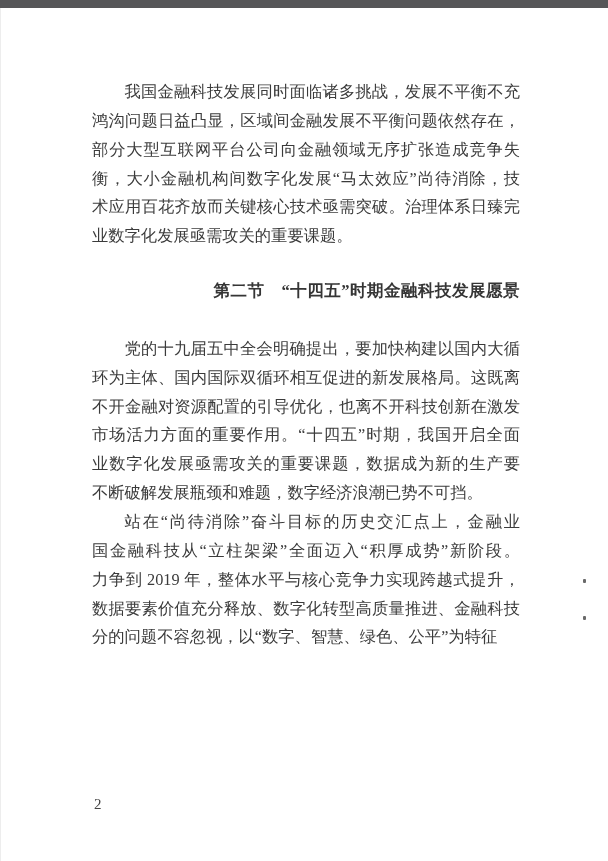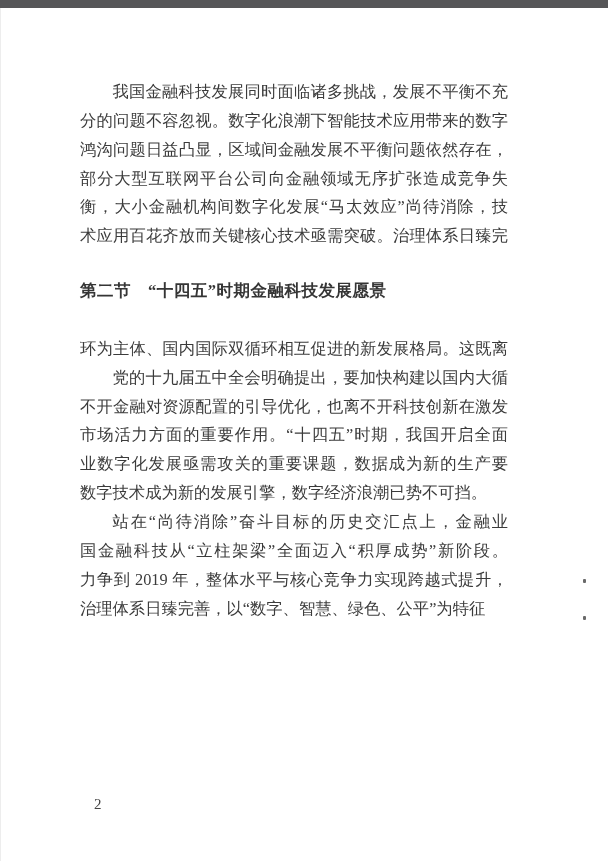--- a/index.html
+++ b/index.html
@@ -21,21 +21,21 @@
     background: #565658;
   }
   .left-edge {
     position: absolute;
     top: 8px; left: 0;
     width: 1px; height: 853px;
     background: #ededed;
   }
   .content {
     position: absolute;
-    left: 80px;
+    left: 92px;
     top: 78px;
     width: 428px;
     color: #3b3b3b;
     font-size: 16.3px;
   }
   .line {
     height: 28.85px;
     line-height: 28.85px;
     text-align: justify;
     text-align-last: justify;
@@ -44,21 +44,21 @@
   .line.indent {
     text-indent: 2em;
   }
   .line.last {
     text-align-last: auto;
   }
   .heading {
     margin: 26px 0 29px 0;
     height: 28.85px;
     line-height: 28.85px;
-    text-align: left;
+    text-align: right;
     font-size: 16.5px;
     font-weight: bold;
     letter-spacing: 0.5px;
     color: #353535;
   }
   .page-number {
     position: absolute;
     left: 94px;
     top: 794px;
     font-size: 15px;
@@ -77,40 +77,41 @@
 </head>
 <body>
 
 <div class="page">
   <div class="top-bar"></div>
   <div class="left-edge"></div>
 
   <div class="content">
     <div class="para">
         <div class="line indent">我国金融科技发展同时面临诸多挑战，发展不平衡不充</div>
-        <div class="line">分的问题不容忽视。数字化浪潮下智能技术应用带来的数字</div>
         <div class="line">鸿沟问题日益凸显，区域间金融发展不平衡问题依然存在，</div>
         <div class="line">部分大型互联网平台公司向金融领域无序扩张造成竞争失</div>
         <div class="line">衡，大小金融机构间数字化发展“马太效应”尚待消除，技</div>
         <div class="line">术应用百花齐放而关键核心技术亟需突破。治理体系日臻完善</div>
+        <div class="line last">业数字化发展亟需攻关的重要课题。</div>
       </div>
     <h2 class="heading">第二节　“十四五”时期金融科技发展愿景</h2>
     <div class="para">
+        <div class="line indent">党的十九届五中全会明确提出，要加快构建以国内大循</div>
         <div class="line">环为主体、国内国际双循环相互促进的新发展格局。这既离</div>
-        <div class="line indent">党的十九届五中全会明确提出，要加快构建以国内大循</div>
         <div class="line">不开金融对资源配置的引导优化，也离不开科技创新在激发</div>
         <div class="line">市场活力方面的重要作用。“十四五”时期，我国开启全面</div>
         <div class="line">业数字化发展亟需攻关的重要课题，数据成为新的生产要素，</div>
-        <div class="line last">数字技术成为新的发展引擎，数字经济浪潮已势不可挡。</div>
+        <div class="line last">不断破解发展瓶颈和难题，数字经济浪潮已势不可挡。</div>
       </div>
     <div class="para">
         <div class="line indent">站在“尚待消除”奋斗目标的历史交汇点上，金融业</div>
         <div class="line">国金融科技从“立柱架梁”全面迈入“积厚成势”新阶段。</div>
         <div class="line">力争到 2019 年，整体水平与核心竞争力实现跨越式提升，</div>
-        <div class="line last">治理体系日臻完善，以“数字、智慧、绿色、公平”为特征</div>
+        <div class="line">数据要素价值充分释放、数字化转型高质量推进、金融科技</div>
+        <div class="line last">分的问题不容忽视，以“数字、智慧、绿色、公平”为特征</div>
       </div>
   </div>
 
   <div class="page-number">2</div>
 
   <div class="speck speck-1"></div>
   <div class="speck speck-2"></div>
 </div>
 
 </body></html>

